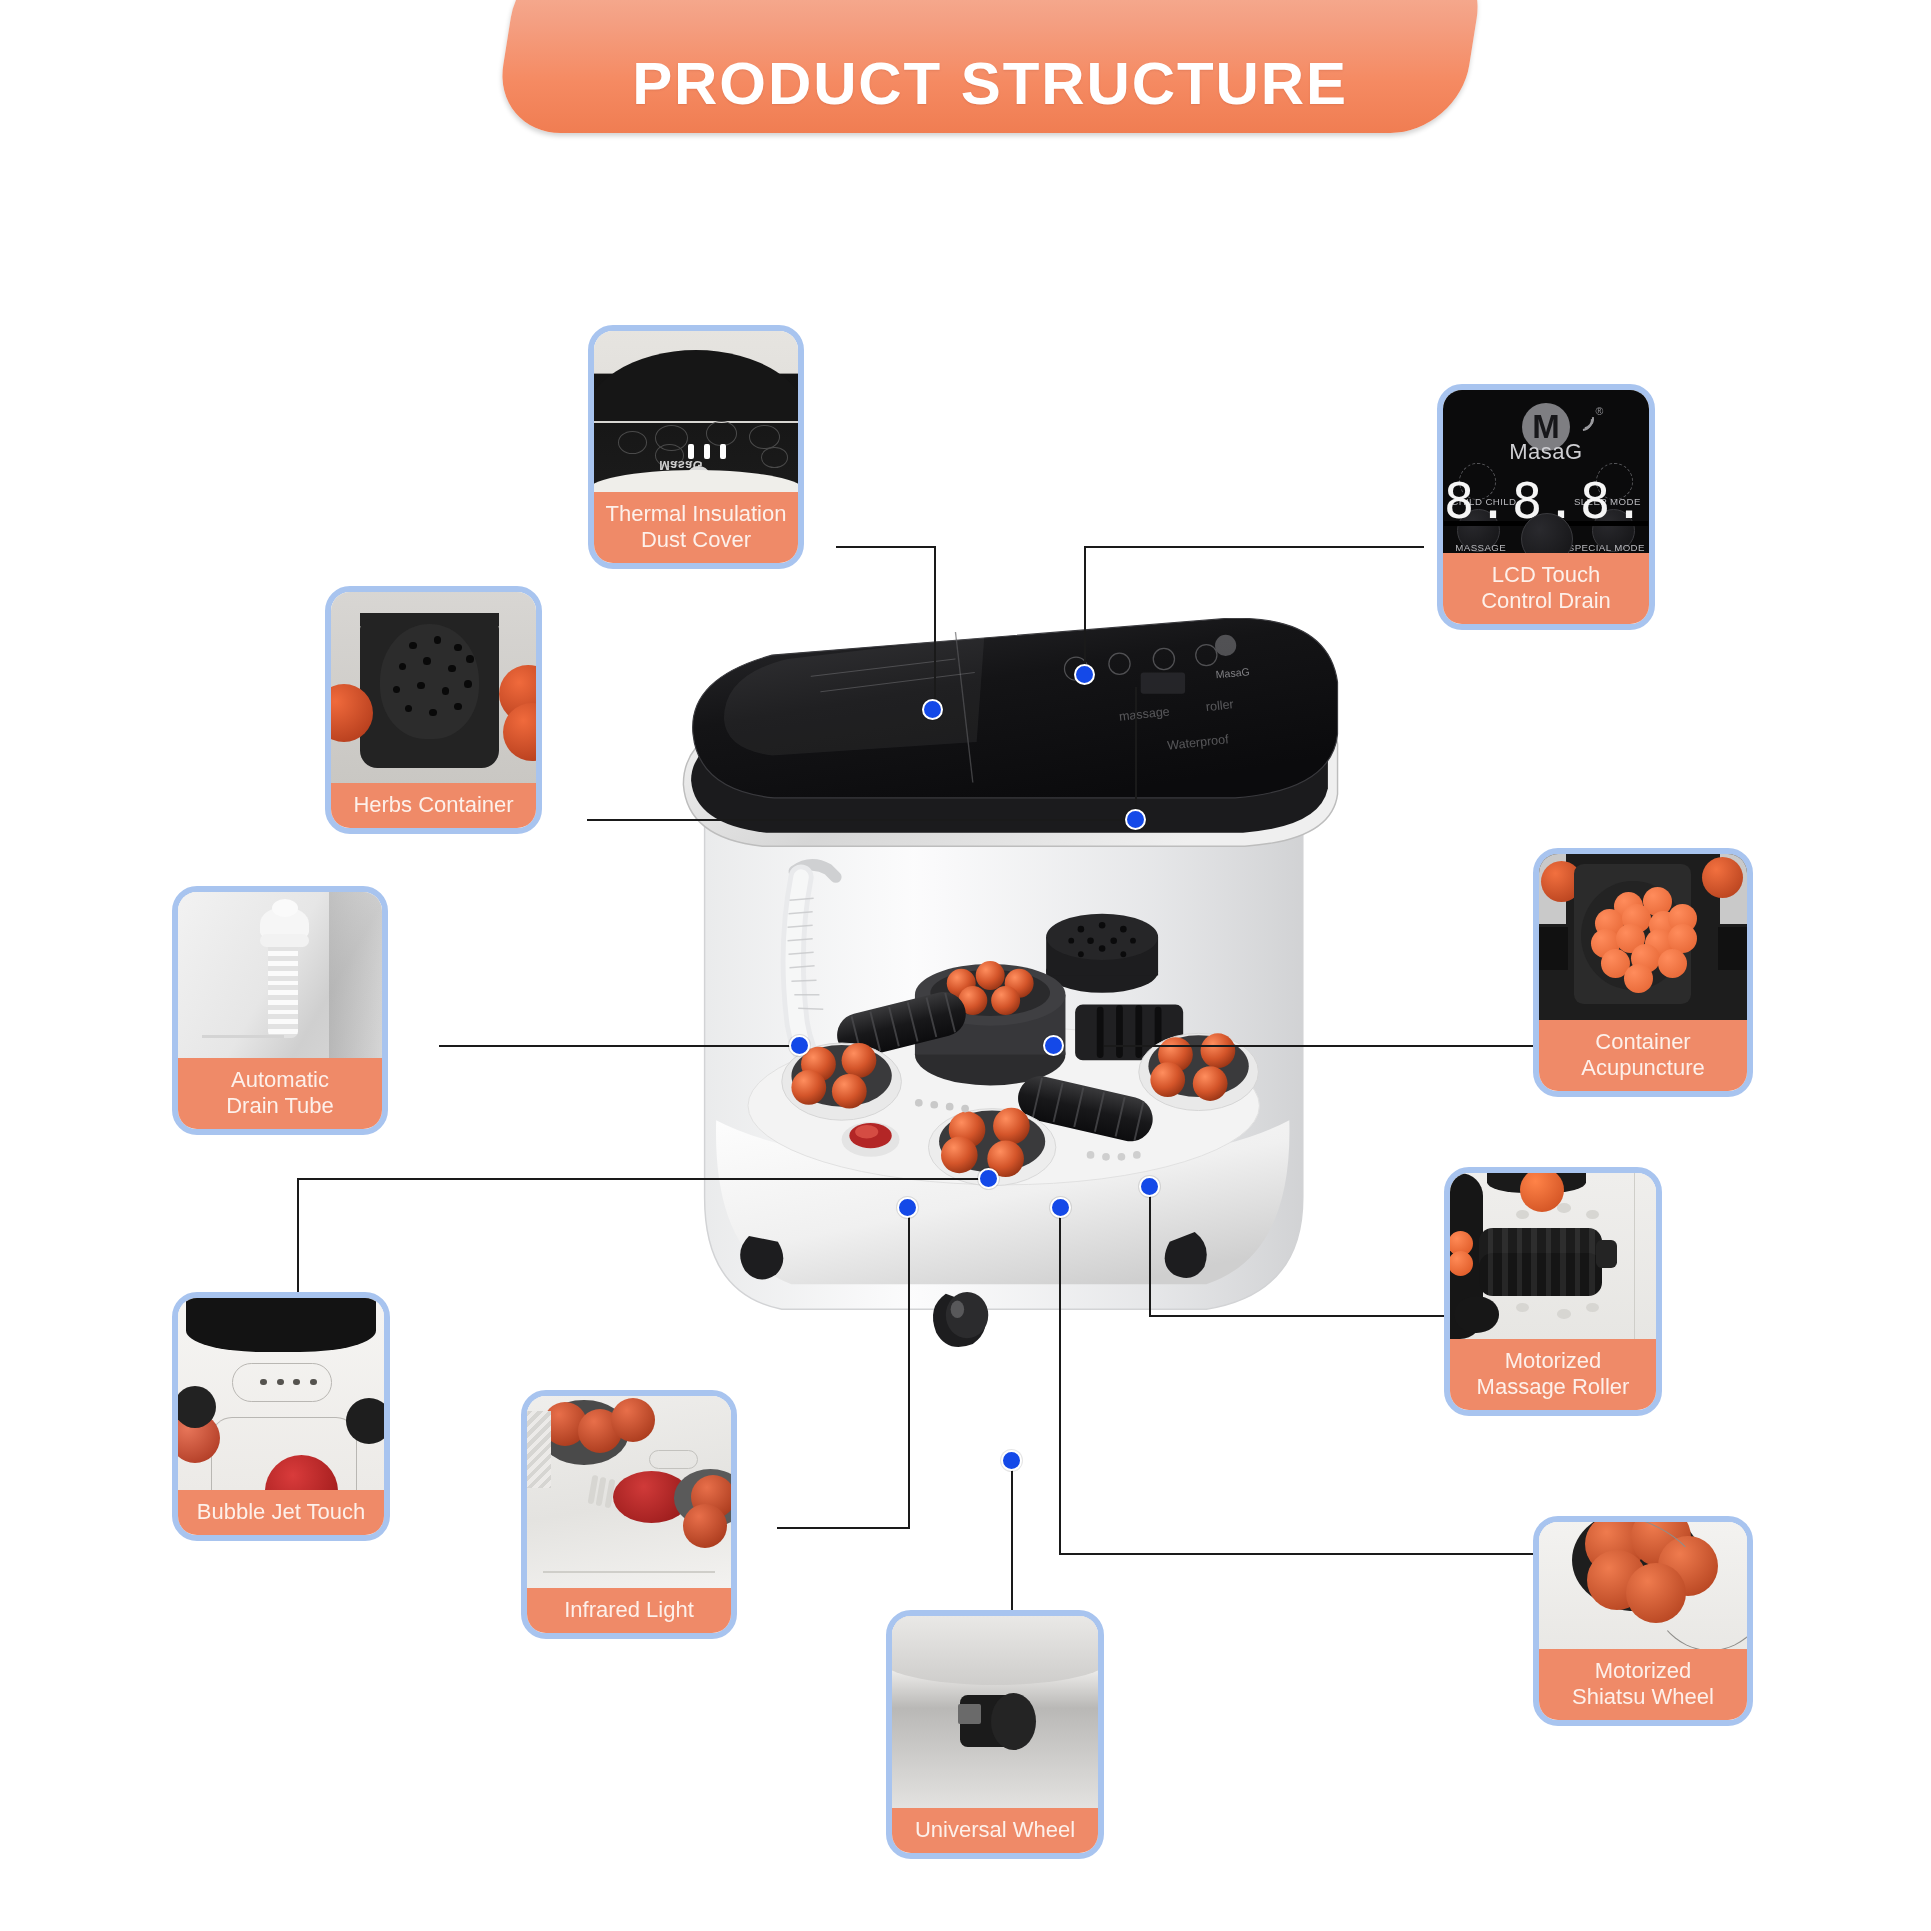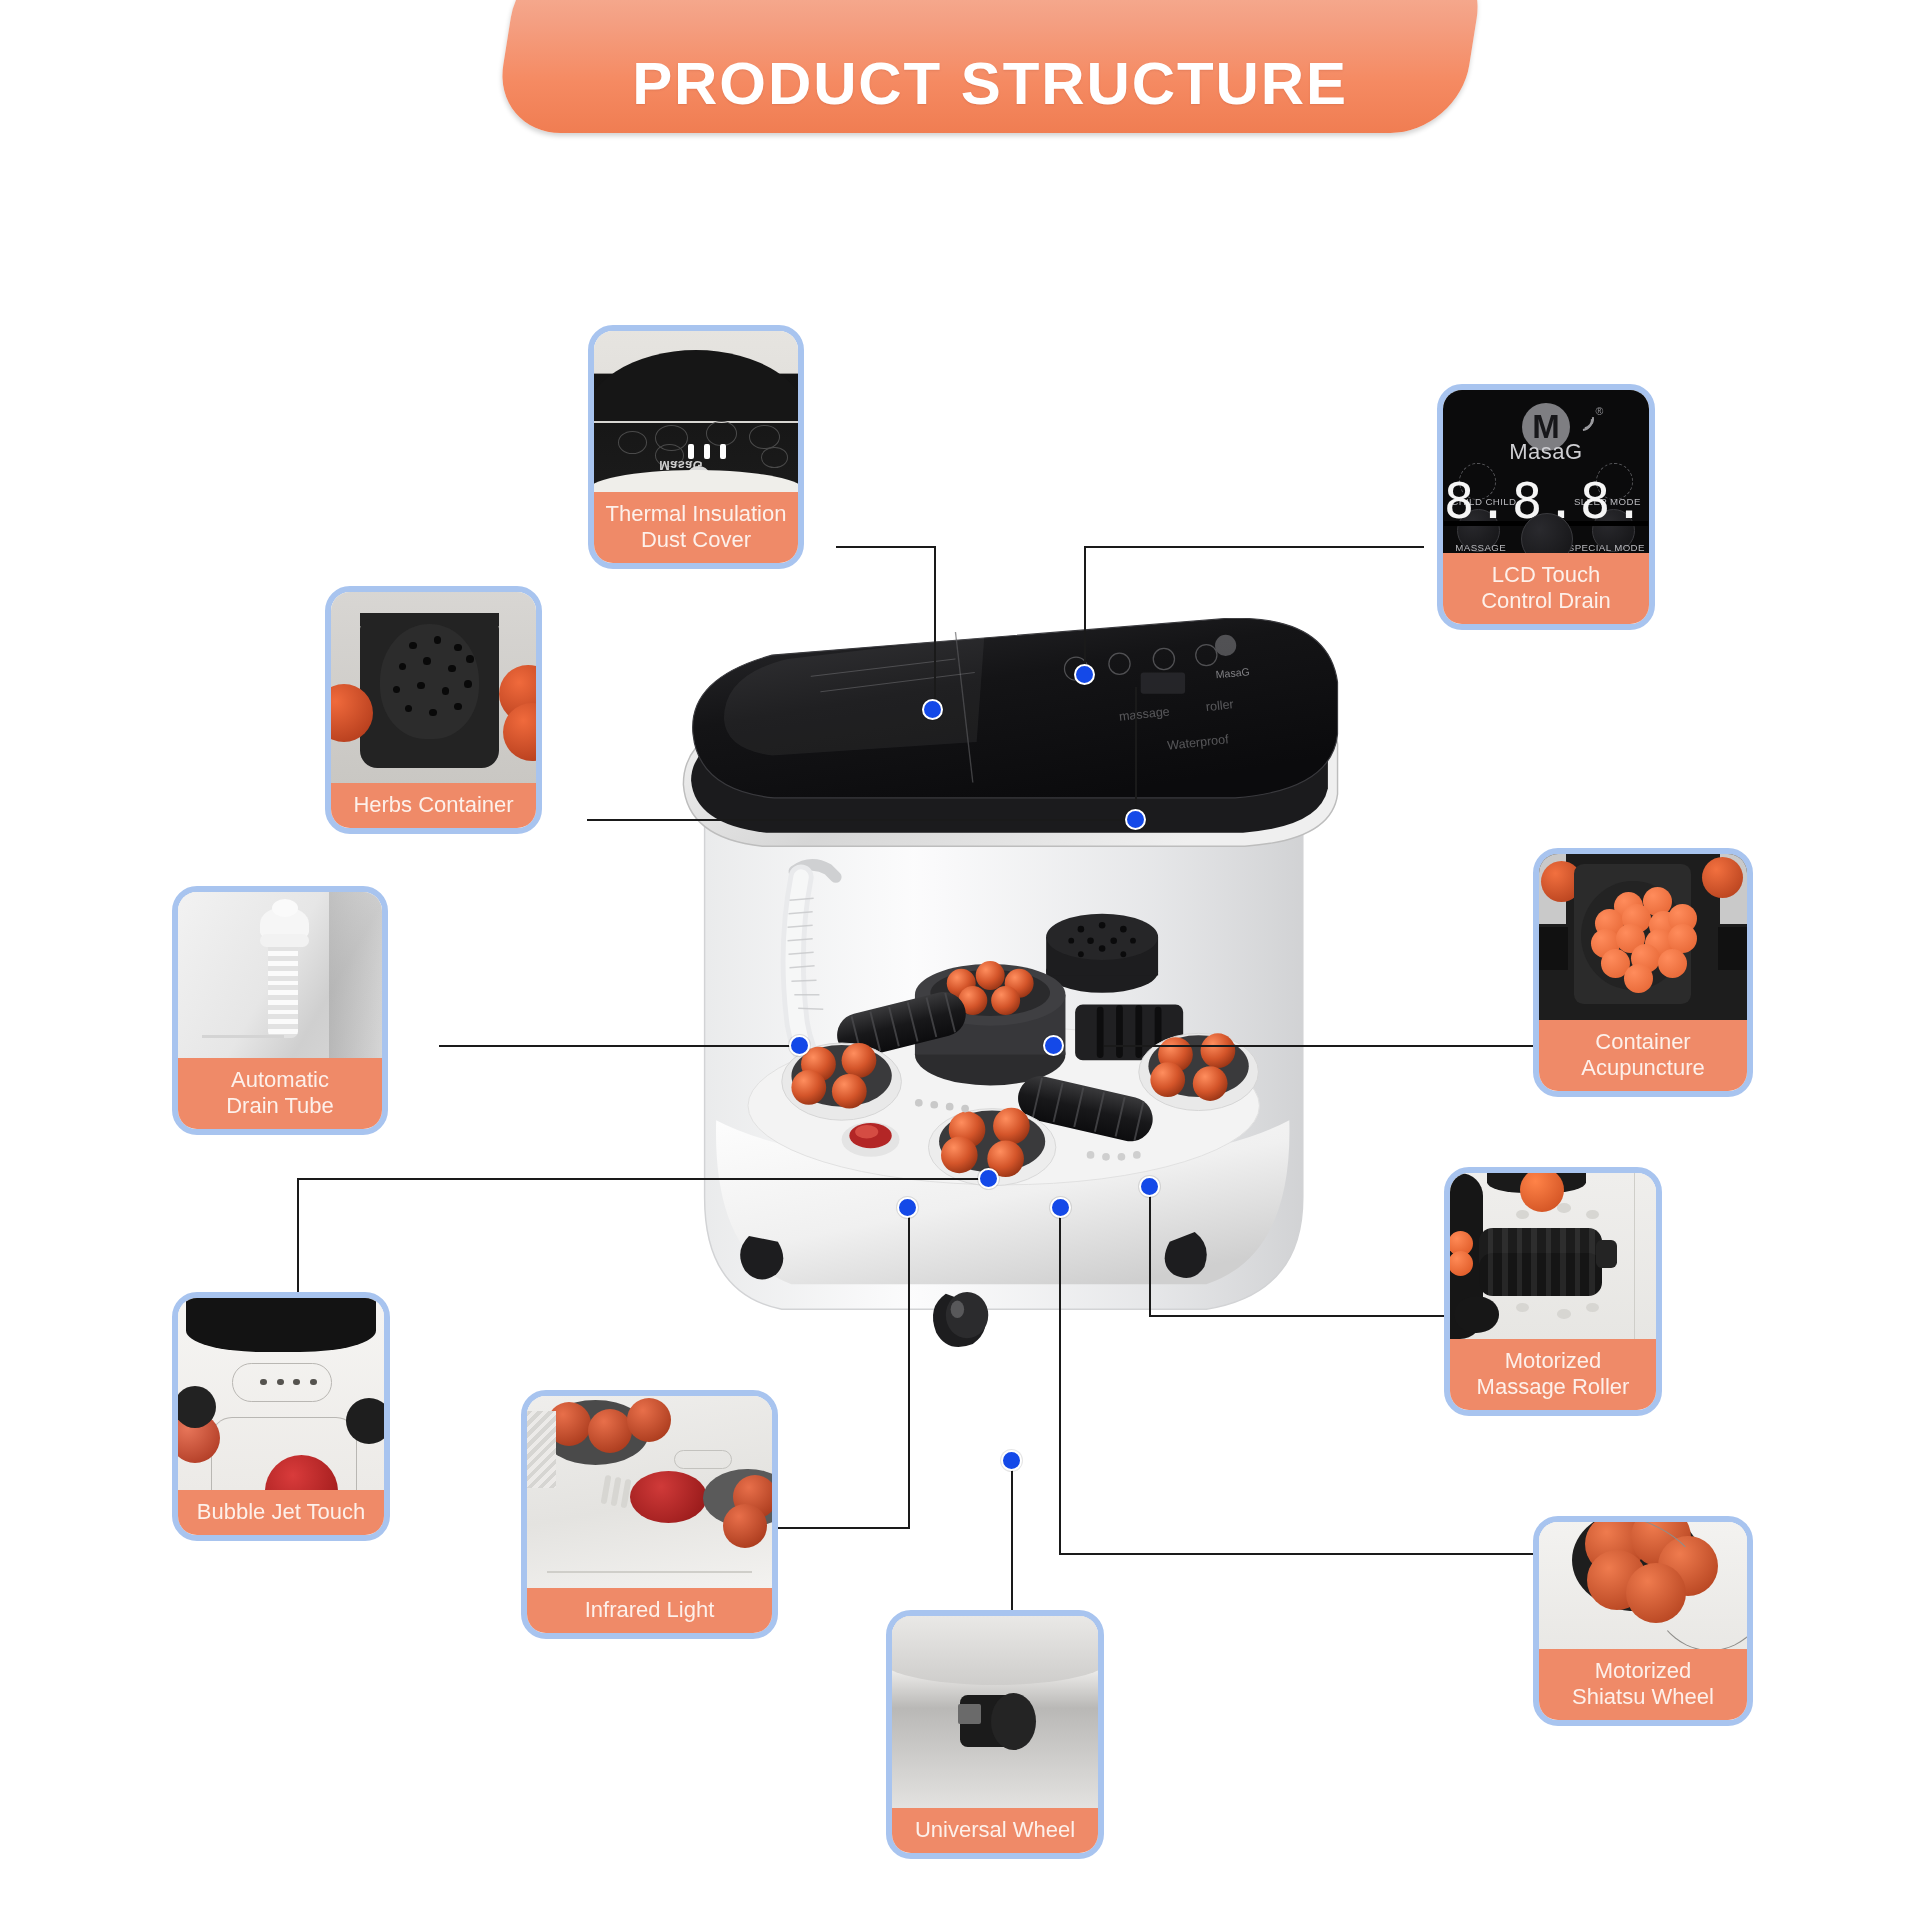--- a/index.html
+++ b/index.html
@@ -639,21 +639,21 @@
       <div class="bj-red"></div>
       <div style="position:absolute;right:-4%;top:52%;width:46px;height:46px;border-radius:50%;background:#1e1e1e;"></div>
       <div style="position:absolute;left:-2%;top:46%;width:42px;height:42px;border-radius:50%;background:#222;"></div>
     </div>
   </div>
   <div class="cap">
     <span>Bubble Jet Touch</span>
   </div>
 </div>
 
-<div class="callout" style="left:521px;top:1390px;width:257px;height:249px;">
+<div class="callout" style="left:521px;top:1390px;width:216px;height:249px;">
   <div class="thumb">
     <div class="art art-ir">
       <div class="ir-disc"></div>
       <div class="ir-ball" style="left:8%;top:3%;"></div>
       <div class="ir-ball" style="left:25%;top:7%;"></div>
       <div class="ir-ball" style="left:41%;top:1%;"></div>
       <div class="ir-vent"></div>
       <div class="ir-red"></div>
       <div class="ir-ridge" style="left:31%;top:41%;width:5.8px;height:29px;transform:rotate(10deg);"></div>
       <div class="ir-ridge" style="left:35%;top:42%;width:5.8px;height:29px;transform:rotate(10deg);"></div>

